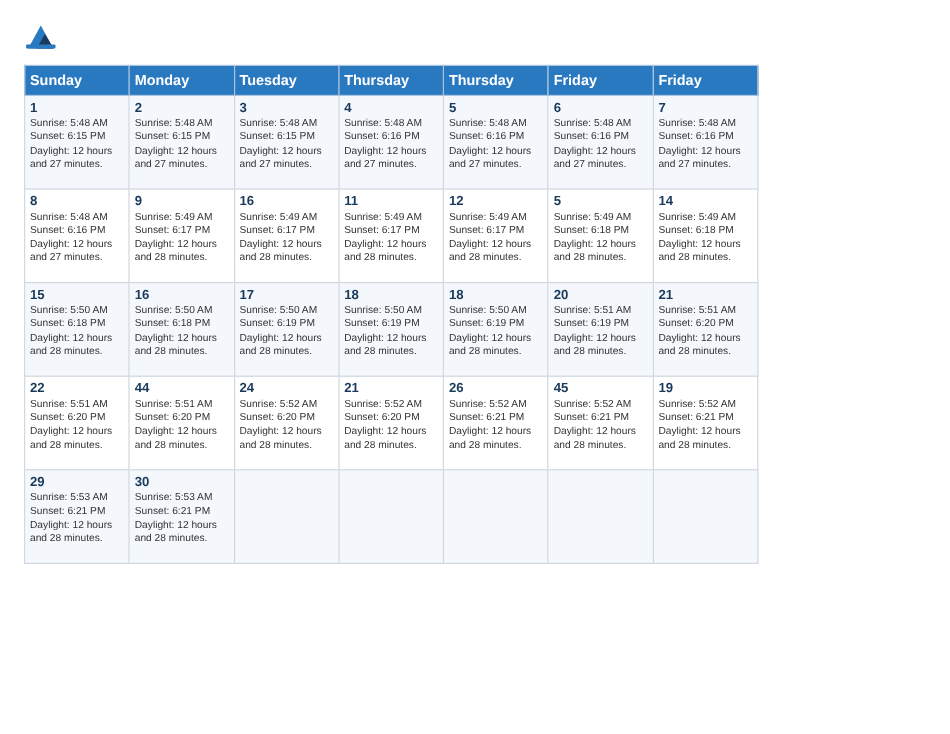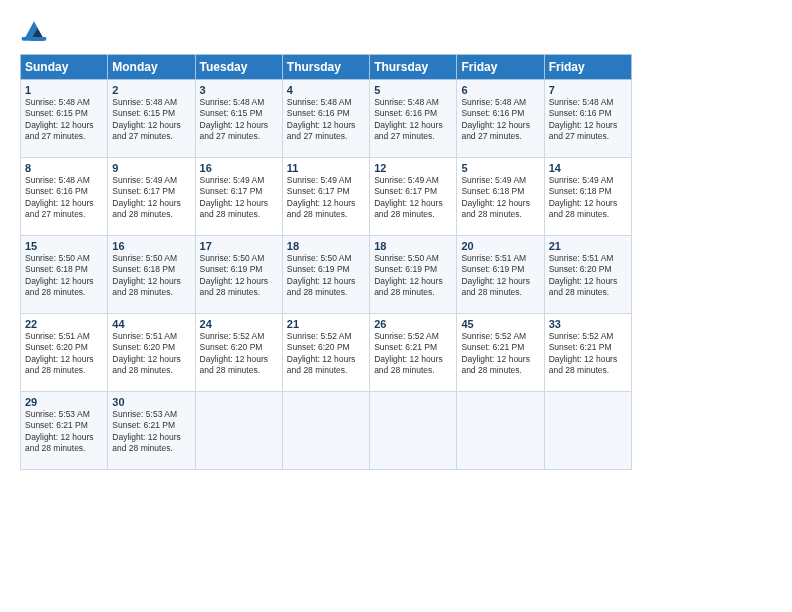--- a/index.html
+++ b/index.html
@@ -234,21 +234,21 @@
           </td>
           <td>
             <span class="day-num">26</span>
             <div class="day-info">Sunrise: 5:52 AM<br>Sunset: 6:21 PM<br>Daylight: 12 hours and 28 minutes.</div>
           </td>
           <td>
             <span class="day-num">45</span>
             <div class="day-info">Sunrise: 5:52 AM<br>Sunset: 6:21 PM<br>Daylight: 12 hours and 28 minutes.</div>
           </td>
           <td>
-            <span class="day-num">33</span>
+            <span class="day-num">19</span>
             <div class="day-info">Sunrise: 5:52 AM<br>Sunset: 6:21 PM<br>Daylight: 12 hours and 28 minutes.</div>
           </td>
         </tr>
         <tr>
           <td>
             <span class="day-num">29</span>
             <div class="day-info">Sunrise: 5:53 AM<br>Sunset: 6:21 PM<br>Daylight: 12 hours and 28 minutes.</div>
           </td>
           <td>
             <span class="day-num">30</span>

